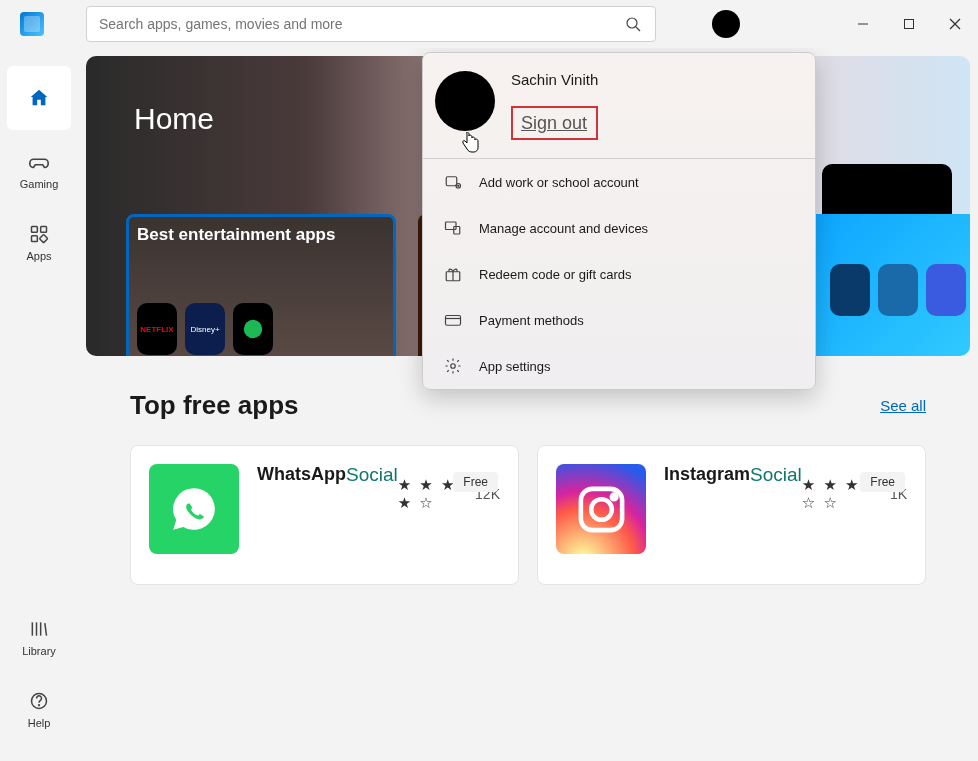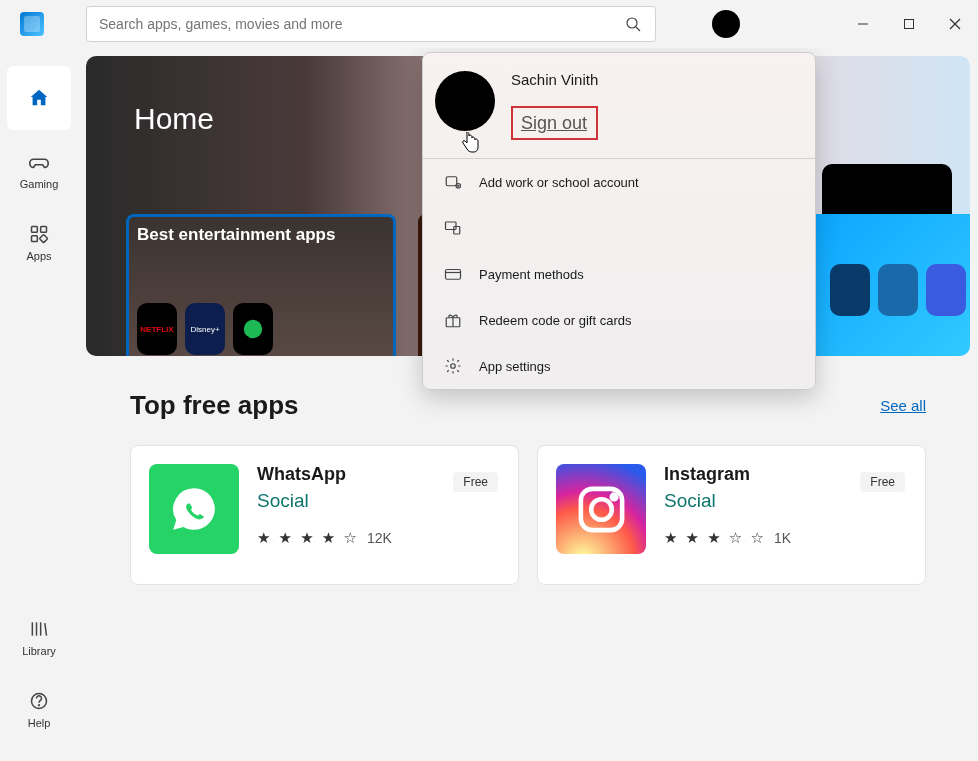--- a/index.html
+++ b/index.html
@@ -51,21 +51,21 @@
 
     .section-header { display: flex; align-items: center; justify-content: space-between; margin: 34px 44px 24px; }
     .section-title { font-size: 26px; font-weight: 600; color: #1a1a1a; }
     .see-all { color: #0067c0; text-decoration: underline; font-size: 15px; cursor: pointer; }
 
     .app-row { display: flex; gap: 18px; padding: 0 44px; }
     .app-card { flex: 1; background: #fff; border: 1px solid #e4e4e4; border-radius: 8px; padding: 18px; display: flex; gap: 18px; align-items: flex-start; position: relative; min-height: 140px; }
     .app-icon { width: 90px; height: 90px; border-radius: 8px; flex-shrink: 0; }
     .app-icon.whatsapp { background: #25d366; display:flex;align-items:center;justify-content:center;color:#fff; }
     .app-icon.instagram { background: radial-gradient(circle at 30% 107%, #fdf497 0%, #fdf497 5%, #fd5949 45%, #d6249f 60%, #285aeb 90%); display:flex;align-items:center;justify-content:center; }
-    .app-info { display: flex; flex-direction: column; gap: 5px; }
+    .app-info { display: flex; flex-direction: row; }
     .app-name { font-size: 18px; font-weight: 600; color: #1a1a1a; }
     .app-category { font-size: 19px; color: #0f766e; }
     .app-rating { display: flex; align-items: center; gap: 8px; margin-top: 12px; color: #555; font-size: 14px; }
     .stars { color: #333; font-size: 15px; letter-spacing: 2px; }
     .price-badge { position: absolute; top: 26px; right: 20px; background: #f3f3f3; padding: 3px 10px; border-radius: 4px; font-size: 12px; color: #333; }
 
     .cursor-hand { position: absolute; left: 460px; top: 132px; z-index: 200; pointer-events: none; }
   </style>
 </head>
 <body>
@@ -209,39 +209,40 @@
           </div>
         <span>Add work or school account</span>
       </div>
       <div class="dd-item">
         <div class="dd-icon">
             <svg width="18" height="18" viewBox="0 0 24 24" fill="none" stroke="currentColor" stroke-width="1.6">
               <rect x="2" y="4" width="14" height="10" rx="1"></rect>
               <rect x="13" y="10" width="8" height="10" rx="1"></rect>
             </svg>
           </div>
-      </div>
-      <div class="dd-item">
-        <div class="dd-icon">
-            <svg width="18" height="18" viewBox="0 0 24 24" fill="none" stroke="currentColor" stroke-width="1.6">
-              <rect x="2" y="6" width="20" height="13" rx="2"></rect>
-              <line x1="2" y1="10" x2="22" y2="10"></line>
-            </svg>
-          </div>
-        <span>Payment methods</span>
+        <span>Manage account and devices</span>
       </div>
       <div class="dd-item">
         <div class="dd-icon">
             <svg width="18" height="18" viewBox="0 0 24 24" fill="none" stroke="currentColor" stroke-width="1.6">
               <rect x="3" y="9" width="18" height="12" rx="1"></rect>
               <line x1="12" y1="9" x2="12" y2="21"></line>
               <path d="M12 9c-2-5-7-4-5 0M12 9c2-5 7-4 5 0"></path>
             </svg>
           </div>
         <span>Redeem code or gift cards</span>
+      </div>
+      <div class="dd-item">
+        <div class="dd-icon">
+            <svg width="18" height="18" viewBox="0 0 24 24" fill="none" stroke="currentColor" stroke-width="1.6">
+              <rect x="2" y="6" width="20" height="13" rx="2"></rect>
+              <line x1="2" y1="10" x2="22" y2="10"></line>
+            </svg>
+          </div>
+        <span>Payment methods</span>
       </div>
       <div class="dd-item">
         <div class="dd-icon">
             <svg width="18" height="18" viewBox="0 0 24 24" fill="none" stroke="currentColor" stroke-width="1.6">
               <circle cx="12" cy="12" r="3"></circle>
               <path d="M12 2v3M12 19v3M4.2 4.2l2.1 2.1M17.7 17.7l2.1 2.1M2 12h3M19 12h3M4.2 19.8l2.1-2.1M17.7 6.3l2.1-2.1"></path>
             </svg>
           </div>
         <span>App settings</span>
       </div>

